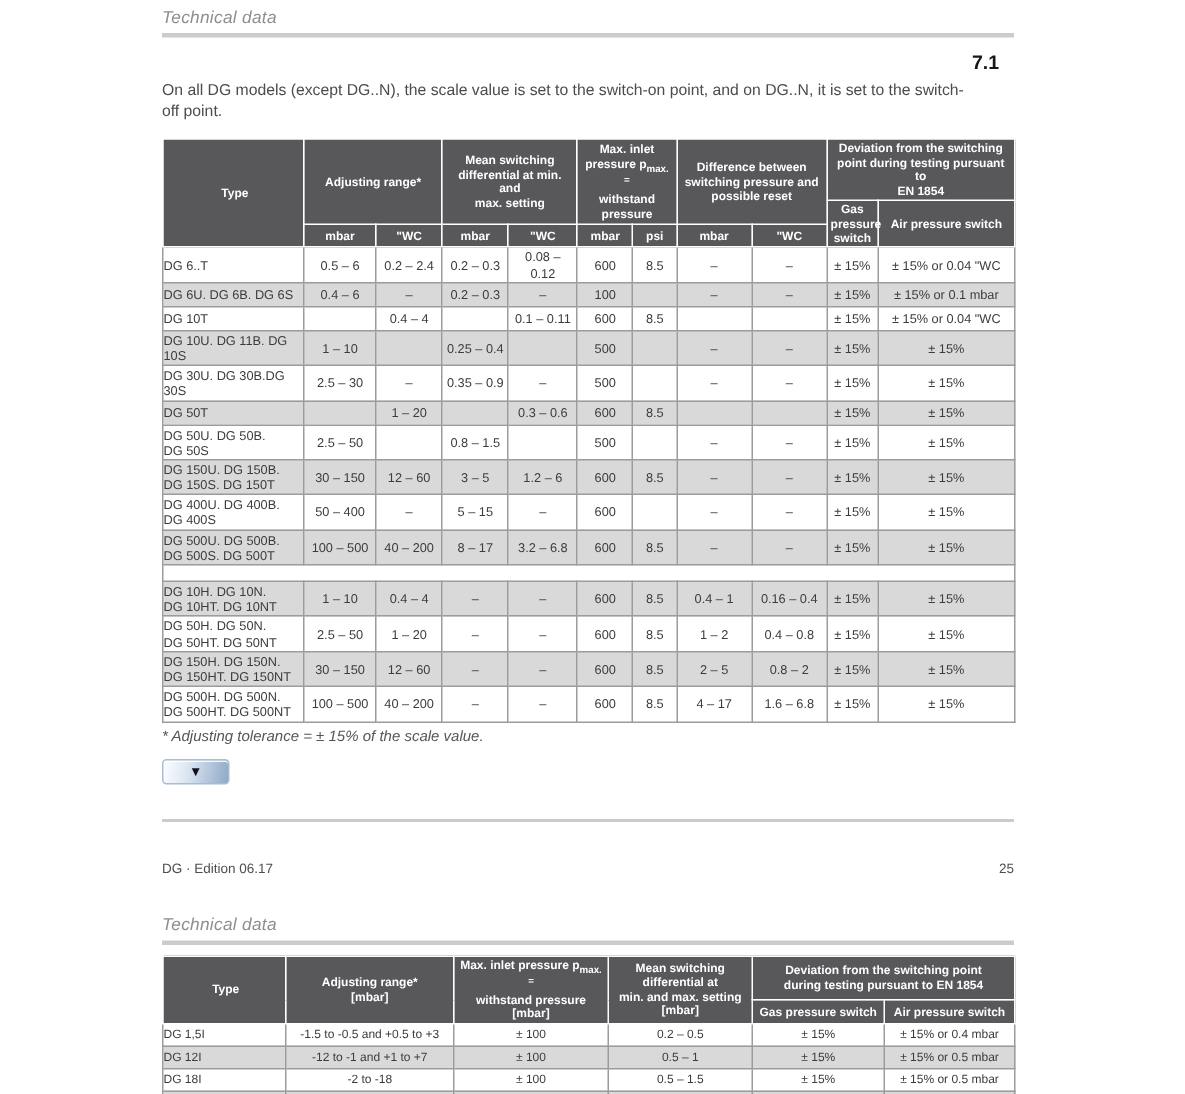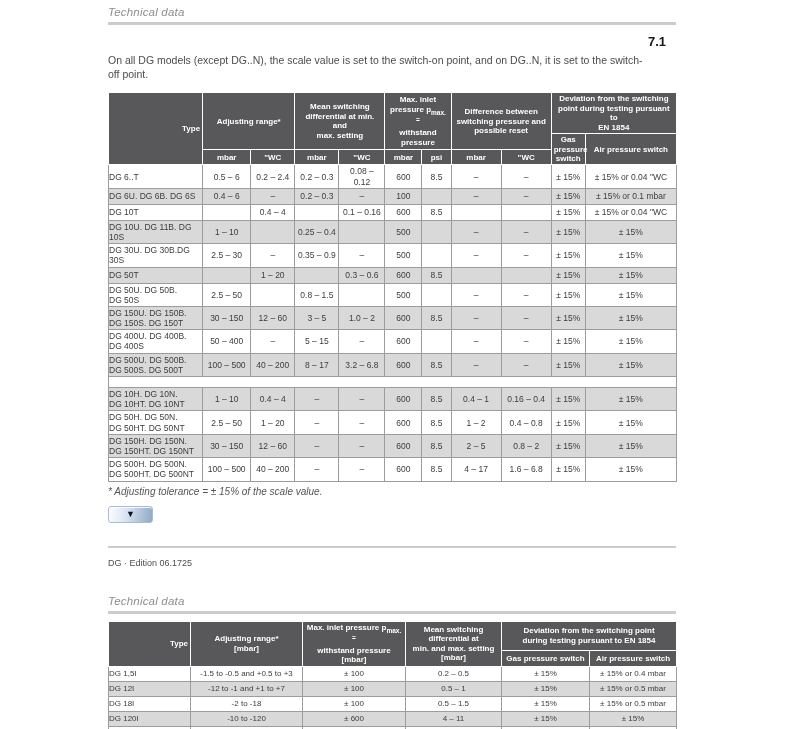--- a/index.html
+++ b/index.html
@@ -7,41 +7,41 @@
   .page { padding:6px 114px 0 108px; }
   .kicker { font-style:italic; color:#8e8e8e; font-size:11.5px; letter-spacing:0.2px; }
   .rule { height:3px; background:#cccccc; margin-top:4px; }
   .section-heading { display:flex; font-size:13px; font-weight:bold; color:#171717; margin:9px 0 4px 0;justify-content:flex-end; }
   .section-heading .num { margin-right:10px; }
   .intro { font-size:10.5px; color:#4c4c4c; line-height:1.35; white-space:pre-line; }
 
   table { border-collapse:collapse; table-layout:fixed; width:569px; margin-top:11px; border:1px solid #8f8f8f; }
   th { background:#58585a; color:#ffffff; border:1px solid #ffffff; font-weight:bold; font-size:8px;
        text-align:center; vertical-align:middle; white-space:pre-line; padding:1px 2px; line-height:1.18; }
-  th.type { text-align:right; padding-left:4px;margin-top:36px; }
+  th.type { text-align:center; padding-left:4px;margin-top:36px; }
   td { border:1px solid #9c9c9c; color:#3c3c3c; font-size:8.5px; text-align:center; vertical-align:middle;
        padding:1px 2px; line-height:1.2; white-space:pre-line; height:13px; }
   td.type-cell { text-align:left; padding-left:0; }
   tr.shade td { background:#d9d9d9; }
   td.sep { height:10px; padding:0; background:#ffffff; }
   tr.h1 { height:30px; } tr.h2 { height:15px; } tr.h3 { height:14px; }
   sub { font-size:6.5px; } sup { font-size:6.5px; vertical-align:super; }
 
   #table2 { margin-top:7px; }
   #table2 td { font-size:8px; height:12px;margin-top:16px; }
   #table2 tr.h1 { height:27px; } #table2 tr.h2 { height:14px; }
 
   .footnote { font-style:italic; font-size:10px; color:#555555; margin-top:4px; }
   .nav-btn { width:43px; height:15px; margin-top:9px; border-radius:3px; border:1px solid #a9bdd2;
              background:linear-gradient(100deg, #fdfeff 0%, #d9e4f1 40%, #8fa9c6 100%);
              box-shadow:inset 0 1px 0 rgba(255,255,255,0.85);
              display:flex; align-items:center; justify-content:center; cursor:pointer; }
   .nav-btn .tri { color:#10131f; font-size:9px; line-height:1; }
   .footer-rule { height:2px; background:#cbcbcb; margin-top:23px; }
-  .footer { display:flex; font-size:9px; color:#4e4e4e; margin-top:10px; }
+  .footer { display:flex; justify-content:space-between; font-size:9px; color:#4e4e4e; margin-top:26px; }
   .kicker2 { margin-top:27px; }
 </style>
 </head>
 <body>
 
 <div class="page">
 
   <div class="kicker">Technical data</div>
   <div class="rule"></div>
 
@@ -126,21 +126,21 @@
           <td>–</td>
           <td>–</td>
           <td>± 15%</td>
           <td>± 15% or 0.1 mbar</td>
         </tr>
         <tr>
           <td class="type-cell">DG 10T</td>
           <td></td>
           <td>0.4 – 4</td>
           <td></td>
-          <td>0.1 – 0.16</td>
+          <td>0.1 – 0.11</td>
           <td>600</td>
           <td>8.5</td>
           <td></td>
           <td></td>
           <td>± 15%</td>
           <td>± 15% or 0.04 "WC</td>
         </tr>
         <tr class="shade">
           <td class="type-cell">DG 10U. DG 11B. DG 10S</td>
           <td>1 – 10</td>
@@ -193,21 +193,21 @@
           <td>–</td>
           <td>± 15%</td>
           <td>± 15%</td>
         </tr>
         <tr class="shade">
           <td class="type-cell">DG 150U. DG 150B.
 DG 150S. DG 150T</td>
           <td>30 – 150</td>
           <td>12 – 60</td>
           <td>3 – 5</td>
-          <td>1.0 – 2</td>
+          <td>1.2 – 6</td>
           <td>600</td>
           <td>8.5</td>
           <td>–</td>
           <td>–</td>
           <td>± 15%</td>
           <td>± 15%</td>
         </tr>
         <tr>
           <td class="type-cell">DG 400U. DG 400B.
 DG 400S</td>

